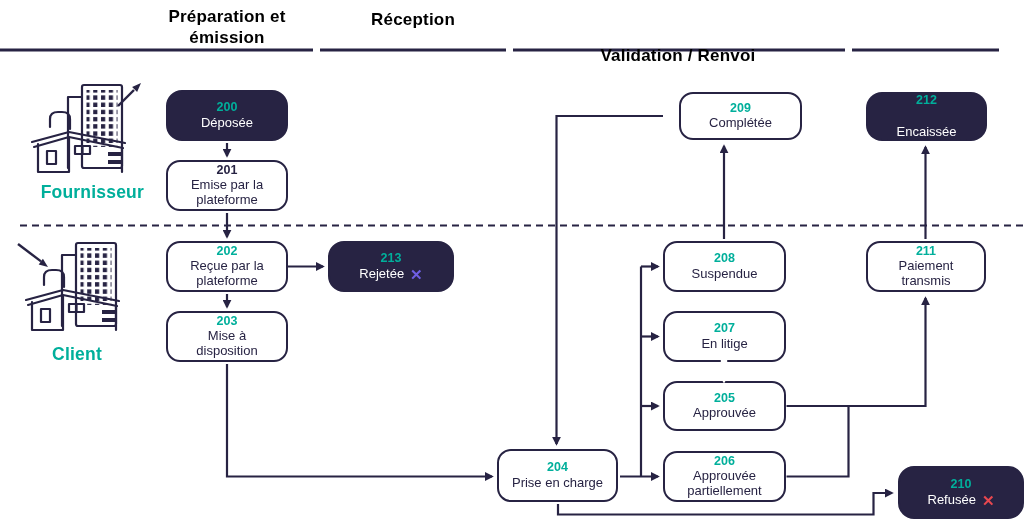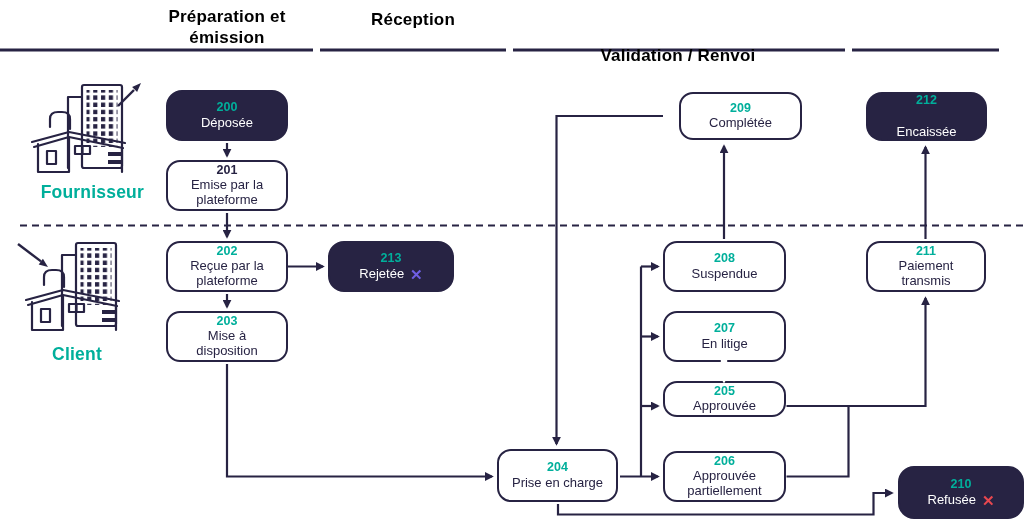--- a/index.html
+++ b/index.html
@@ -161,21 +161,21 @@
   <div class="node" style="left:866px;top:241px;width:120px;height:51px;">
     <div class="code">211</div>
     <div class="label">Paiement transmis</div>
   </div>
 
   <div class="node" style="left:663px;top:311px;width:123px;height:51px;">
     <div class="code">207</div>
     <div class="label">En litige</div>
   </div>
 
-  <div class="node" style="left:663px;top:381px;width:123px;height:36px;text-align:right;">
+  <div class="node" style="left:663px;top:381px;width:123px;height:50px;text-align:right;">
     <div class="code">205</div>
     <div class="label">Approuvée</div>
   </div>
 
   <div class="node" style="left:663px;top:451px;width:123px;height:51px;">
     <div class="code">206</div>
     <div class="label">Approuvée partiellement</div>
   </div>
 
   <div class="node dark" style="left:898px;top:466px;width:126px;height:53px;">

